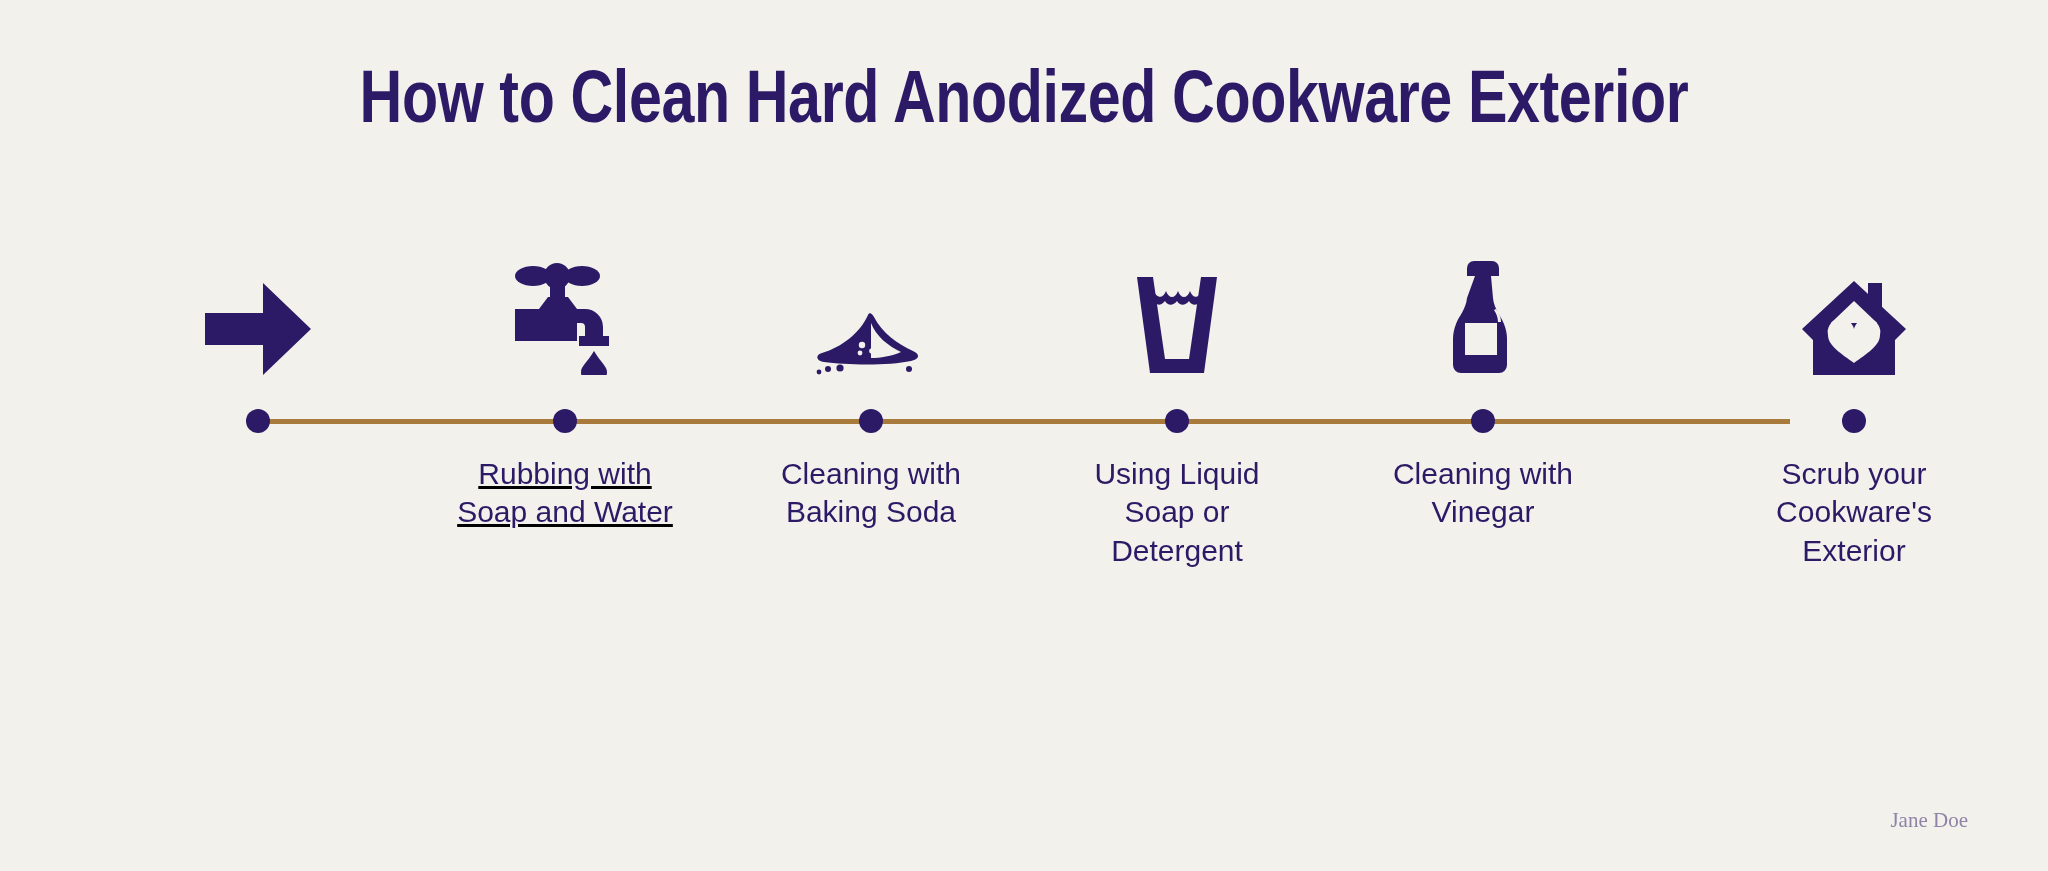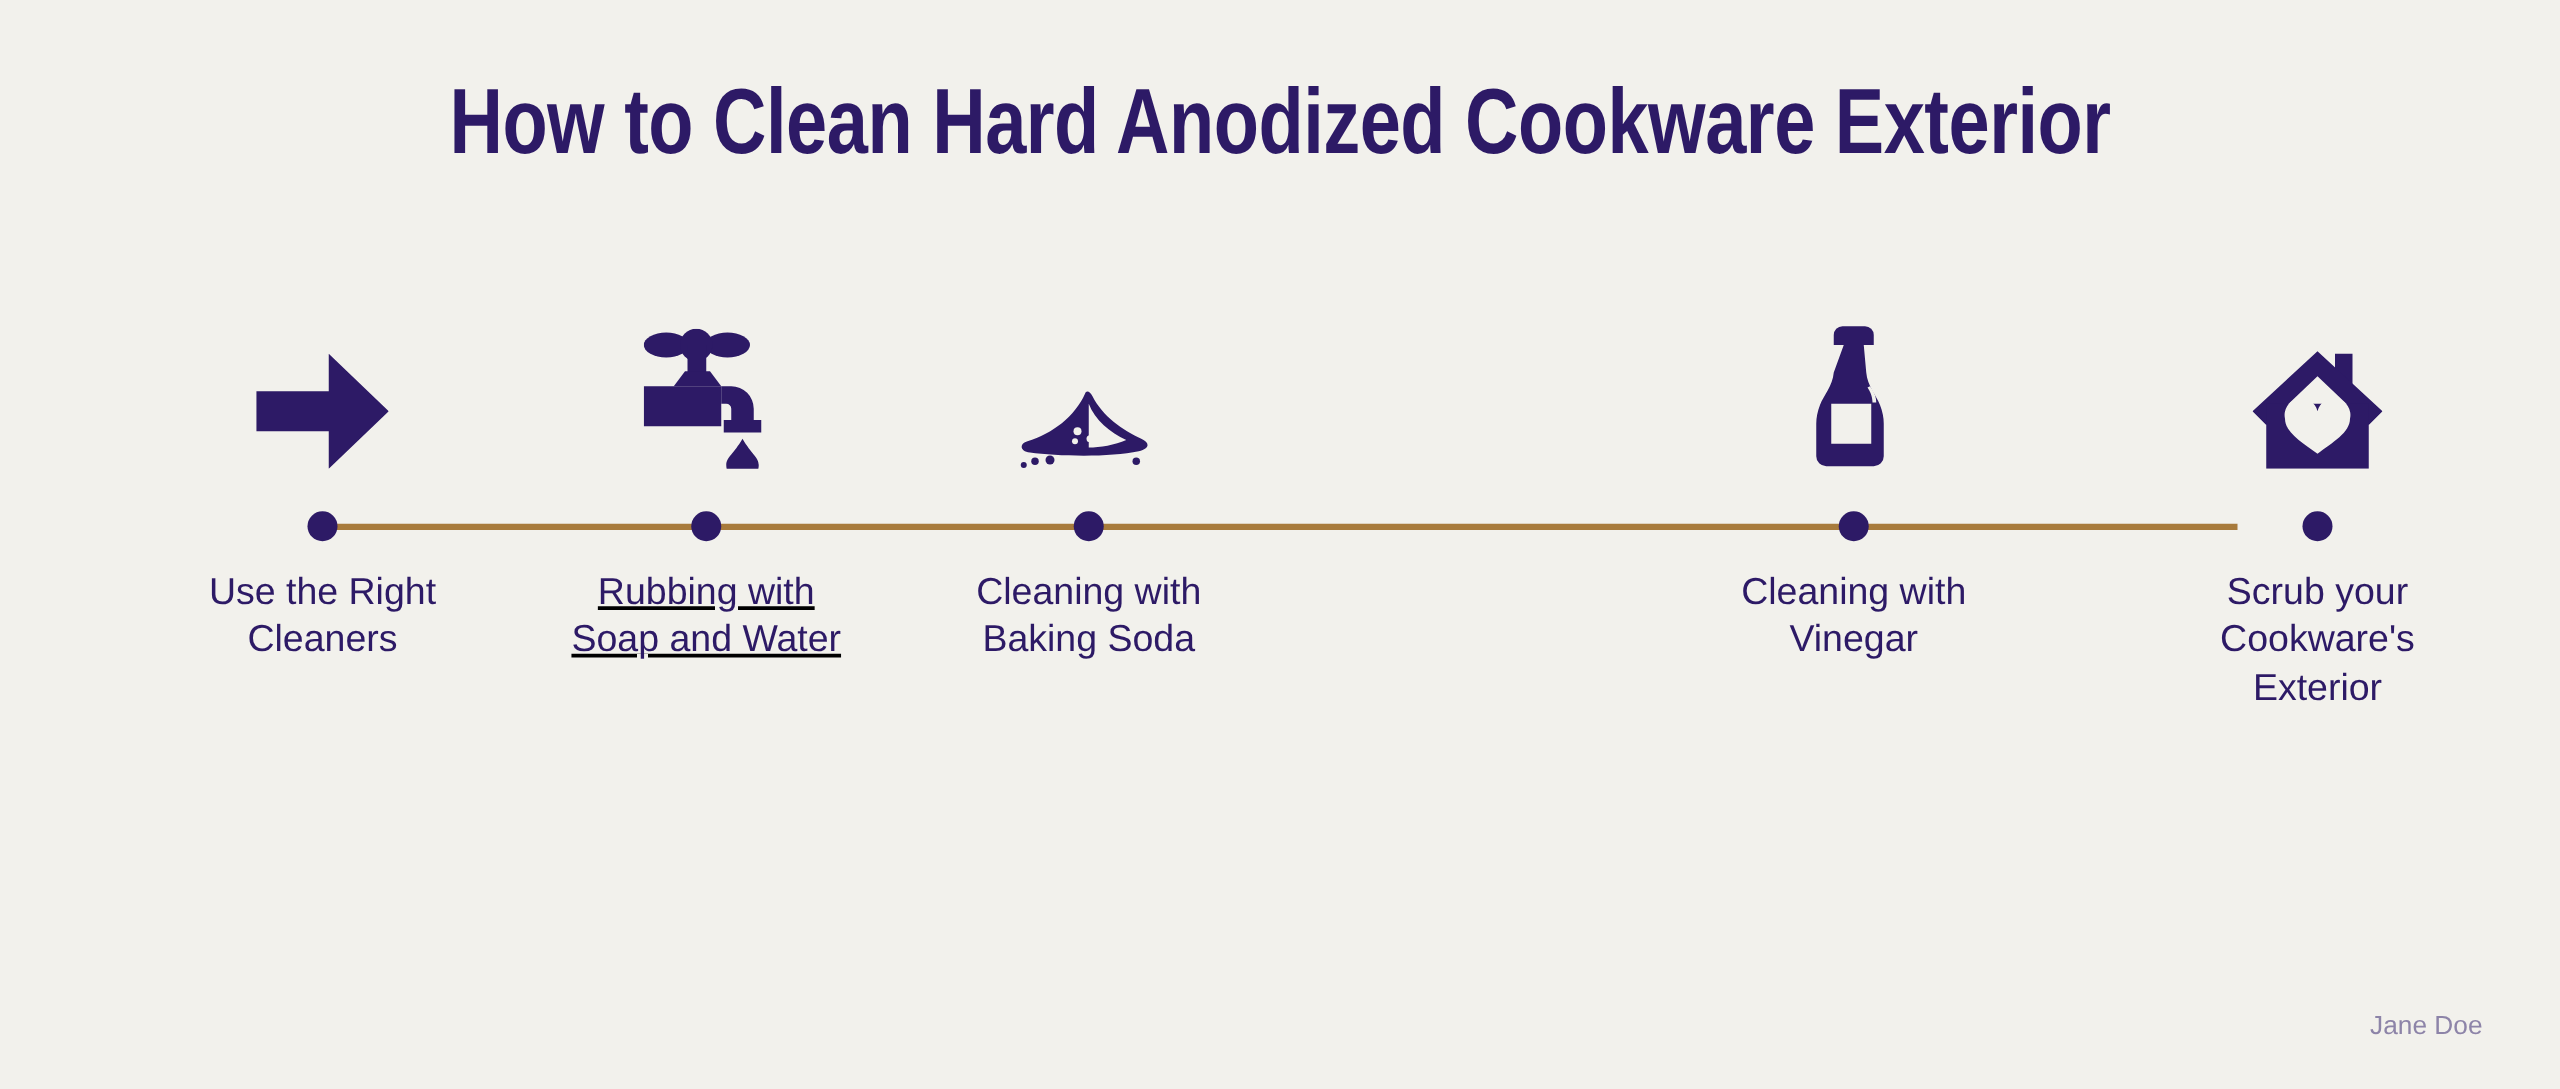--- a/index.html
+++ b/index.html
@@ -83,45 +83,43 @@
     line-height: 1.28;
     color: #2d1a66;
     font-family: "Liberation Sans", sans-serif;
     font-weight: 400;
     white-space: pre-line;
   }
 
   
   .attribution {
     position: absolute;
-    right: 62px;
+    right: 80px;
     bottom: 38px;
     font-size: 21px;
     color: #8d84a8;
-    font-family: Liberation Sans, sans-serif;
+    font-family: Liberation Serif, serif;
   }
 </style>
 </head>
 <body>
 
 <div class="title">How to Clean Hard Anodized Cookware Exterior</div>
 
 <div class="timeline">
 
   <div class="axis-line"></div>
 
   <div class="step" style="left:258px;">
     <div class="icon-box">
       <svg width="106" height="92" viewBox="0 0 106 92" aria-hidden="true">
         <path fill="#2d1a66" d="M0 30 L58 30 L58 0 L106 46 L58 92 L58 62 L0 62 Z"></path>
       </svg>
     </div>
     <div class="dot"></div>
-    <div class="step-label">Use the Right
-Cleaners</div>
   </div>
 
   <div class="step" style="left:565px;text-decoration:underline;">
     <div class="icon-box">
       <svg width="100" height="112" viewBox="0 0 100 112" aria-hidden="true">
         <g fill="#2d1a66">
 
           <ellipse cx="18" cy="13" rx="18" ry="10"></ellipse>
           <ellipse cx="67" cy="13" rx="18" ry="10"></ellipse>
           <circle cx="42" cy="13" r="13"></circle>
@@ -157,20 +155,36 @@
           <circle cx="3" cy="61" r="2.4"></circle>
           <circle cx="93" cy="58" r="3"></circle>
         </g>
       </svg>
     </div>
     <div class="dot"></div>
     <div class="step-label">Cleaning with
 Baking Soda</div>
   </div>
 
+  <div class="step" style="left:1177px;">
+    <div class="icon-box">
+      <svg width="84" height="102" viewBox="0 0 84 102" aria-hidden="true">
+        <g fill="#2d1a66">
+
+          <path d="M2 4 L18 4 L30 86 L54 86 L66 4 L82 4 L69 100 L15 100 Z"></path>
+
+          <path d="M17 16 C22 26 28 26 31 18 C34 26 40 26 43 18 C46 26 52 26 55 18 C58 26 64 26 68 16 L66 28 C62 33 57 33 54 28 C50 33 45 33 42 28 C38 33 33 33 30 28 C26 33 21 33 18 27 Z"></path>
+        </g>
+      </svg>
+    </div>
+    <div class="dot"></div>
+    <div class="step-label">Using Liquid
+Soap or
+Detergent</div>
+  </div>
 
   <div class="step" style="left:1483px;">
     <div class="icon-box">
       <svg width="62" height="116" viewBox="0 0 62 116" aria-hidden="true">
         <g fill="#2d1a66">
           <path d="M22 2 h18 a7 7 0 0 1 7 7 v8 h-32 v-8 a7 7 0 0 1 7 -7 Z"></path>
           <path d="M23 17 h16 l2 22 c1 11 8 18 11 26 c2 5 3 10 3 15 v26 a8 8 0 0 1 -8 8 h-38 a8 8 0 0 1 -8 -8 v-26 c0 -5 1 -10 3 -15 c3 -8 10 -15 11 -26 Z"></path>
           <path fill="#f2f1ec" d="M44 50 c3 4 5 8 5 13 h-3 c0 -5 -2 -9 -4 -12 Z"></path>
           <rect fill="#f2f1ec" x="13" y="64" width="32" height="32"></rect>
         </g>

